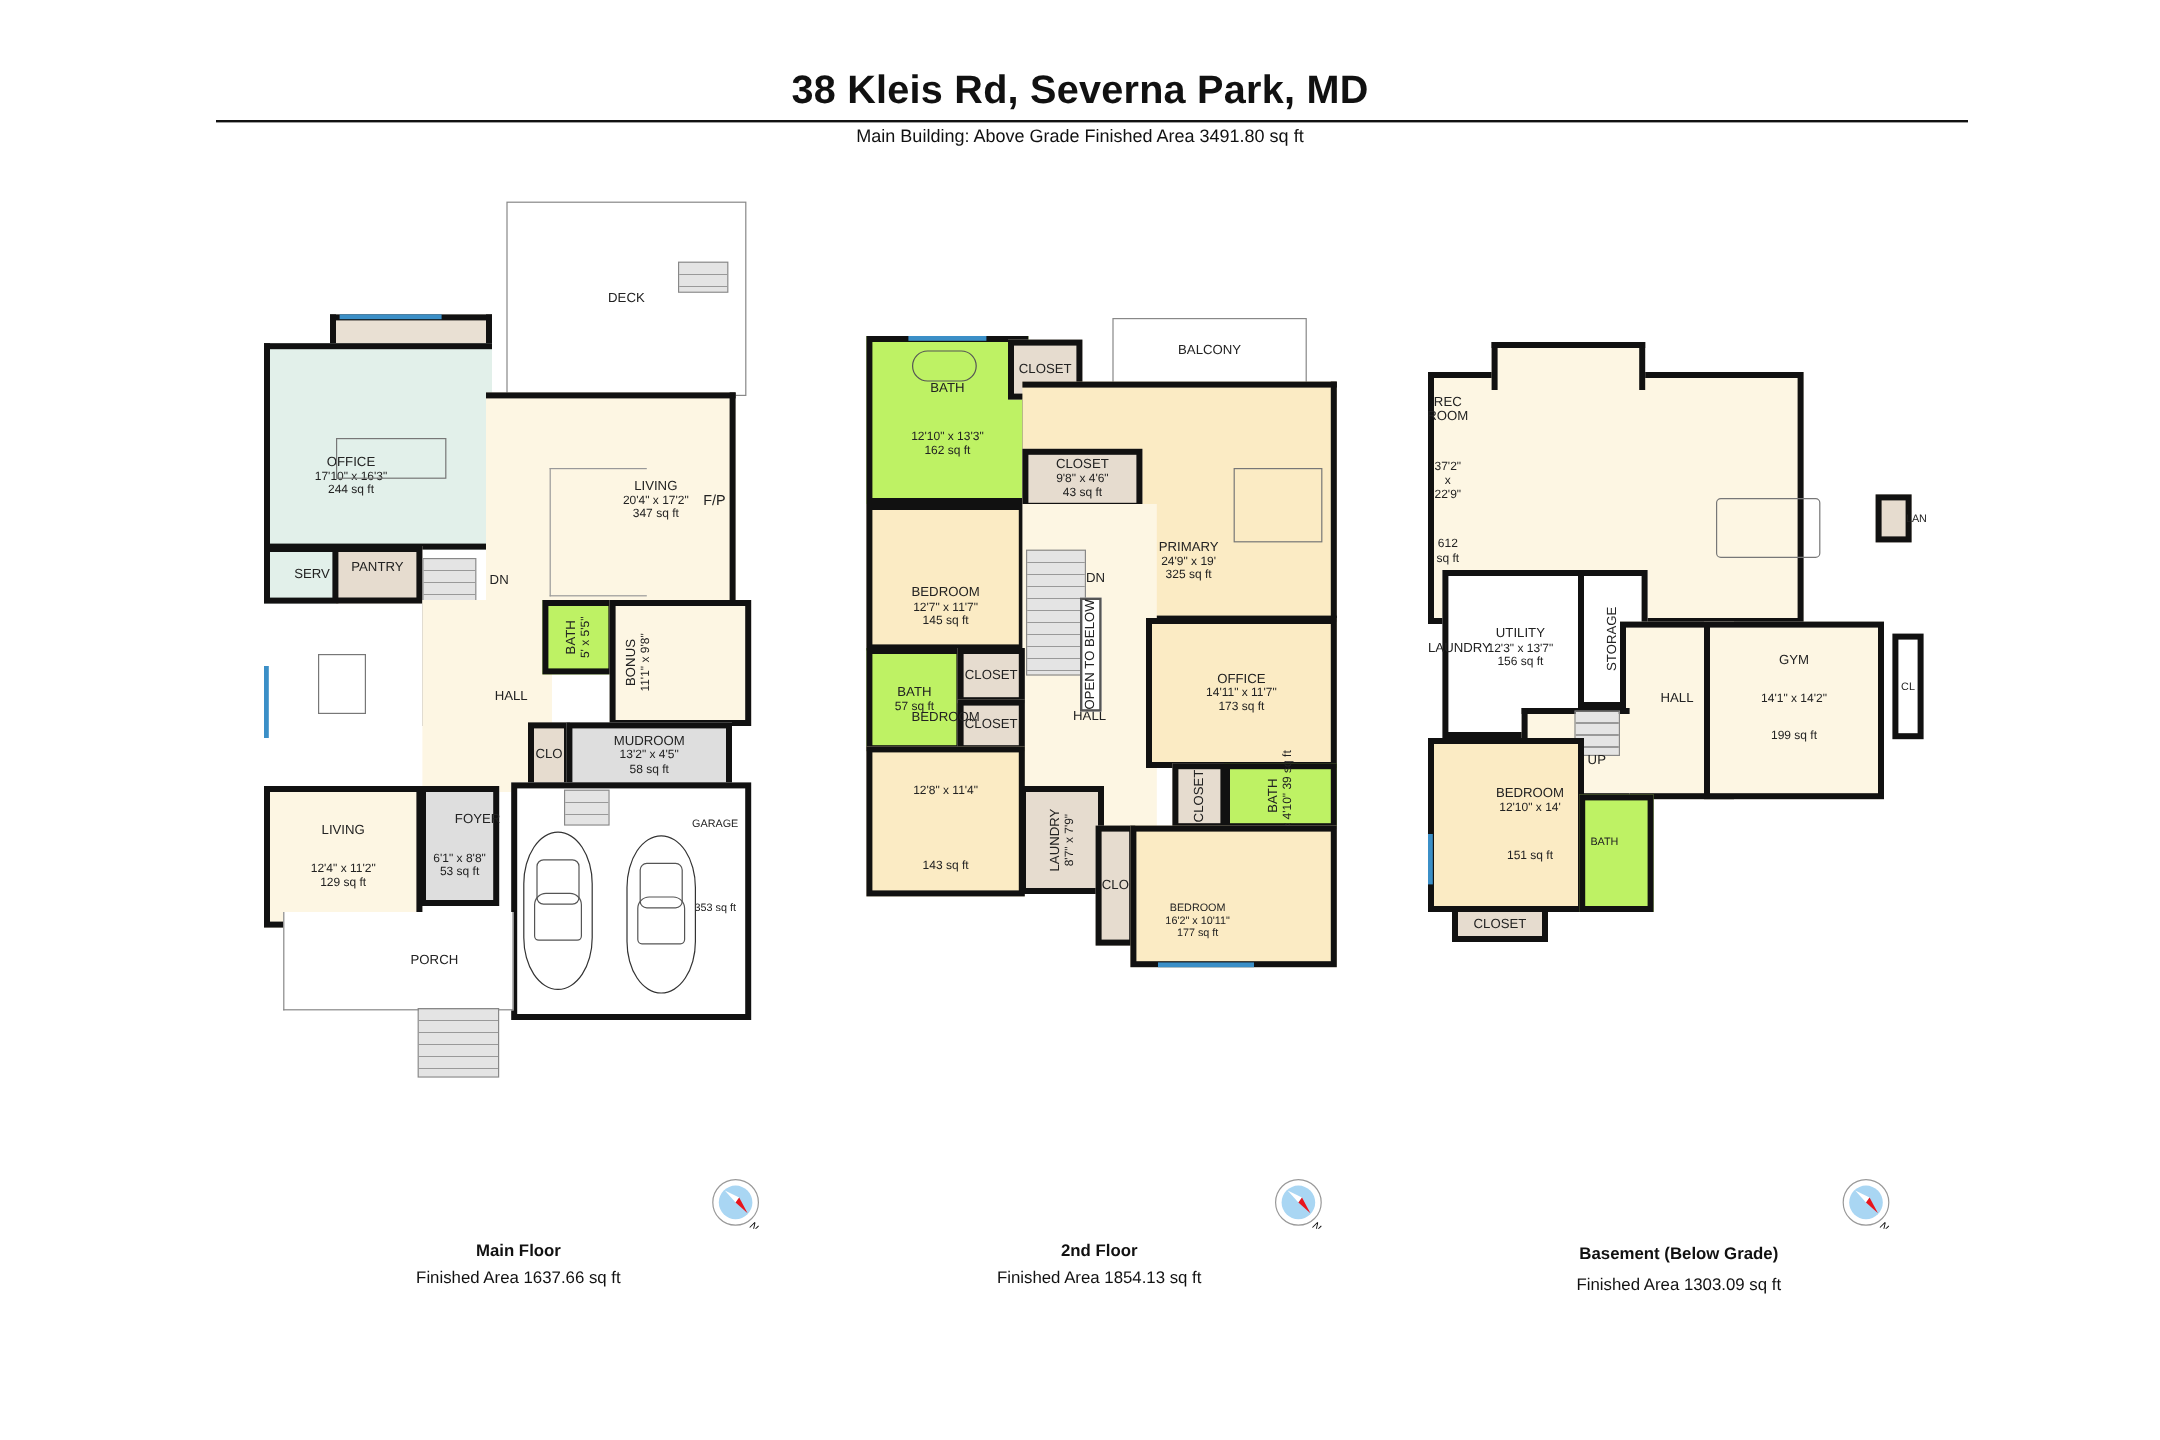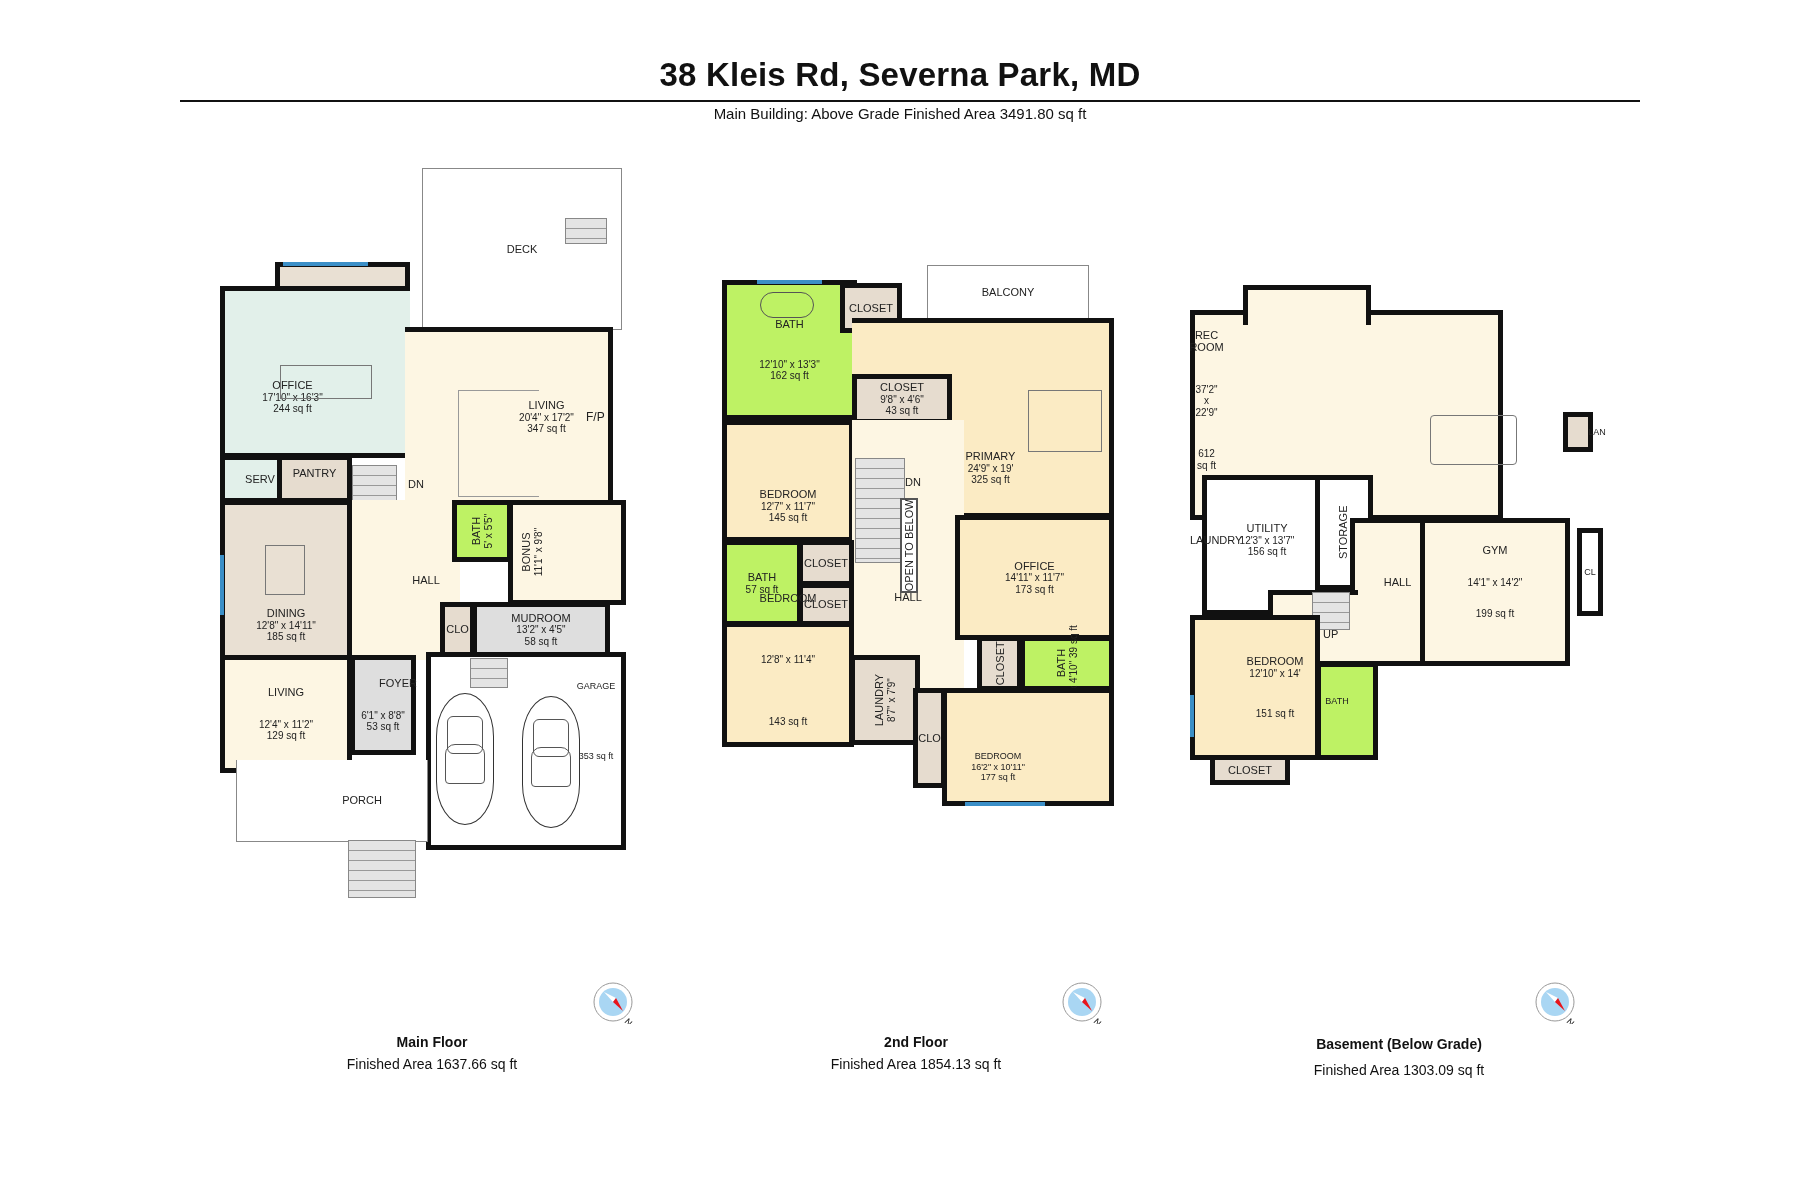--- a/index.html
+++ b/index.html
@@ -71,25 +71,20 @@
   <div class="room c-kitchen" style="left:220px;top:455px;width:62px;height:48px;">
     <span class="nm" style="margin-left:18px;">SERV</span>
   </div>
   <div class="room c-closet" style="left:280px;top:455px;width:72px;height:48px;border-left-width:2px;">
     <span class="nm" style="margin-bottom:12px;">PANTRY</span>
   </div>
 
   <div class="stairs" style="left:352px;top:465px;width:45px;height:140px;"></div>
   <div class="lbl" style="left:408px;top:478px;">DN</div>
 
-  <div class="room c-dining" style="left:220px;top:500px;width:132px;height:160px;">
-    <span class="nm" style="margin-top:90px;">DINING</span>
-    <span class="dim">12'8" x 14'11"</span>
-    <span class="area">185 sq ft</span>
-  </div>
   <div style="position:absolute;left:265px;top:545px;width:38px;height:48px;border:1px solid #777;"></div>
   <div class="window" style="left:220px;top:555px;width:4px;height:60px;"></div>
   <div class="lbl" style="left:365px;top:605px;">UP</div>
 
   <div class="room c-living" style="left:352px;top:500px;width:108px;height:160px;border-width:0;">
     <span class="nm" style="margin-left:40px;">HALL</span>
   </div>
 
   <div class="room c-bath vert" style="left:452px;top:500px;width:60px;height:62px;">
     <div class="inner"><span class="nm">BATH</span><br><span class="dim">5' x 5'5"</span></div>

